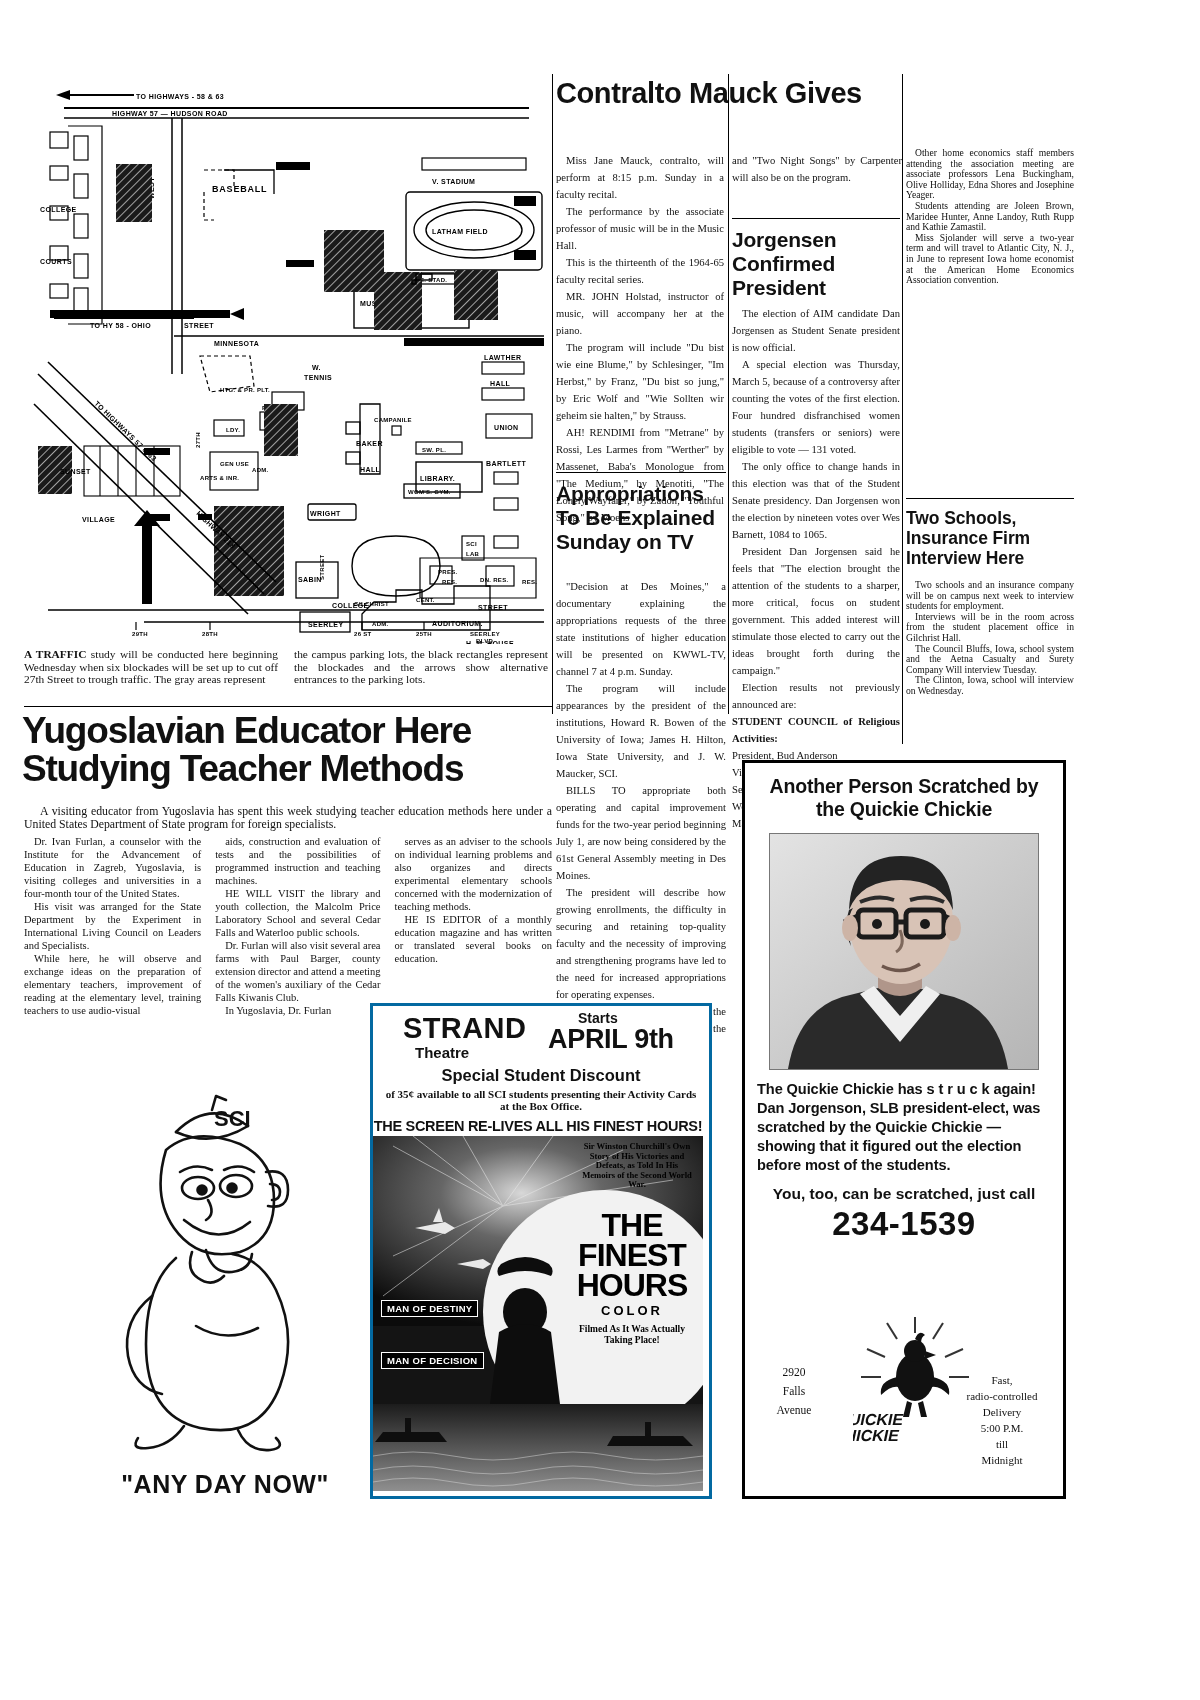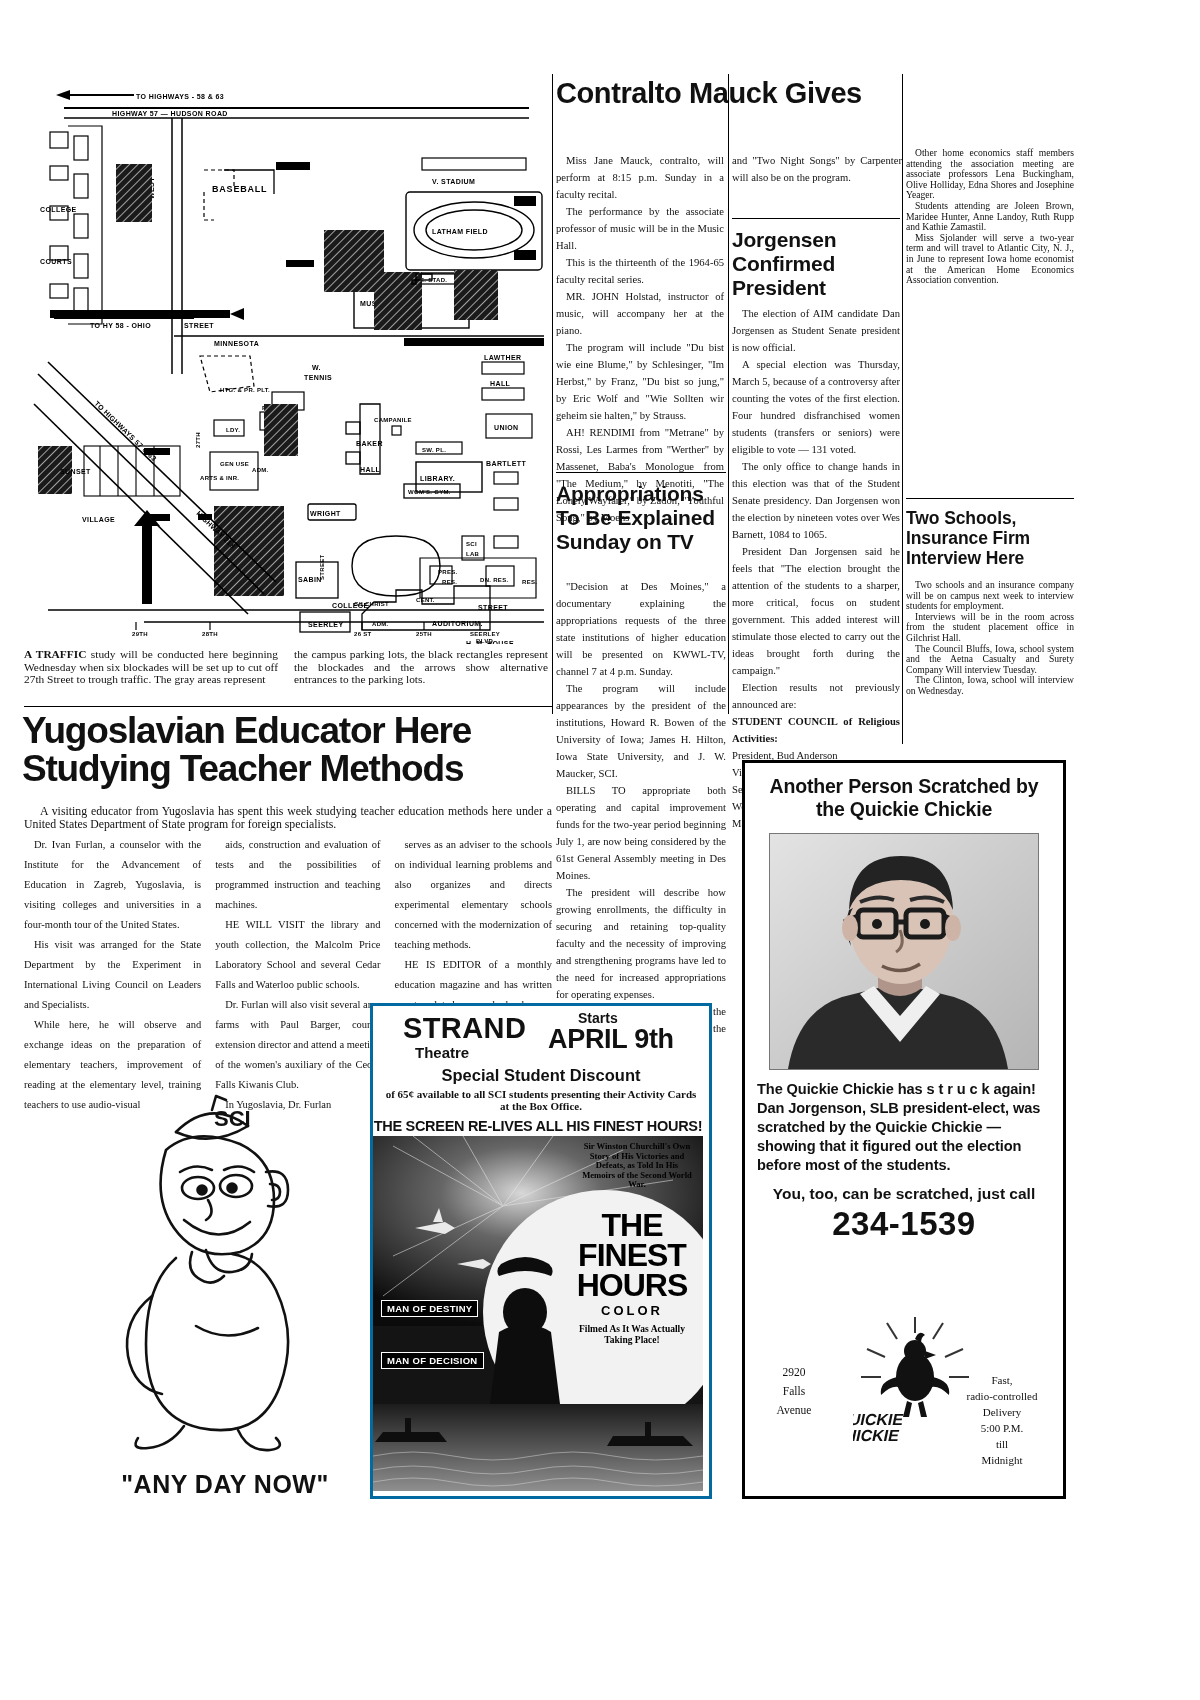--- a/index.html
+++ b/index.html
@@ -23,21 +23,21 @@
 
   
   .caption{position:absolute;left:24px;top:648px;width:524px;height:60px;display:flex;gap:16px;}
   .caption .c{flex:1;font-size:11.4px;line-height:12.6px;text-align:justify;font-family:"Liberation Serif",serif;}
 
   
   .yugo-head{position:absolute;left:22px;top:712px;width:530px;font-family:"Liberation Sans",sans-serif;font-weight:bold;font-size:37px;line-height:38px;letter-spacing:-1.2px;}
   .yugo-body{position:absolute;left:24px;top:805px;width:528px;}
   .yugo-lead{font-size:11.8px;line-height:13.4px;text-align:justify;font-family:"Liberation Serif",serif;}
   .yugo-cols{display:flex;gap:14px;margin-top:3px;}
-  .yugo-cols .col{width:180px;font-size:10.5px;line-height:20px;text-align:justify;font-family:"Liberation Serif",serif;}
+  .yugo-cols .col{width:180px;font-size:10.5px;line-height:13px;text-align:justify;font-family:"Liberation Serif",serif;}
   .yugo-cols .col p{margin:0;text-indent:10px;}
   .yugo-cols .col.c1{width:180px;}
   .yugo-cols .col.c2{width:168px;}
   .yugo-cols .col.c3{width:160px;}
 
   
   .col-box{position:absolute;font-family:"Liberation Serif",serif;}
   .hl1{font-family:"Liberation Sans",sans-serif;font-weight:bold;font-size:29px;line-height:31px;letter-spacing:-.4px;}
   .hl2{font-family:"Liberation Sans",sans-serif;font-weight:bold;font-size:21px;line-height:24px;letter-spacing:-.2px;}
   .hl3{font-family:"Liberation Sans",sans-serif;font-weight:bold;font-size:17.5px;line-height:20px;letter-spacing:-.1px;}
@@ -473,21 +473,21 @@
   </div>
   <div class="anyday">"ANY DAY NOW"</div>
 
   <div class="strand">
     <div class="strand-top">
       <div class="strand-name">STRAND</div>
       <div class="strand-theatre">Theatre</div>
       <div class="strand-starts">Starts</div>
       <div class="strand-date">APRIL 9th</div>
       <div class="strand-disc">Special  Student  Discount</div>
-      <div class="strand-sub">of 65¢ available to all SCI students presenting their Activity Cards at the Box Office.</div>
+      <div class="strand-sub">of 35¢ available to all SCI students presenting their Activity Cards at the Box Office.</div>
     </div>
     <div class="strand-banner">THE SCREEN RE-LIVES ALL HIS FINEST HOURS!</div>
 
     <div class="strand-art">
       <svg width="330" height="355" viewBox="0 0 330 355" xmlns="http://www.w3.org/2000/svg" style="position:absolute;left:0;top:0">
         <defs>
           <radialGradient id="burst" cx="45%" cy="30%" r="70%">
             <stop offset="0%" stop-color="#d8d8d8"></stop>
             <stop offset="35%" stop-color="#666"></stop>
             <stop offset="100%" stop-color="#0b0b0b"></stop>

